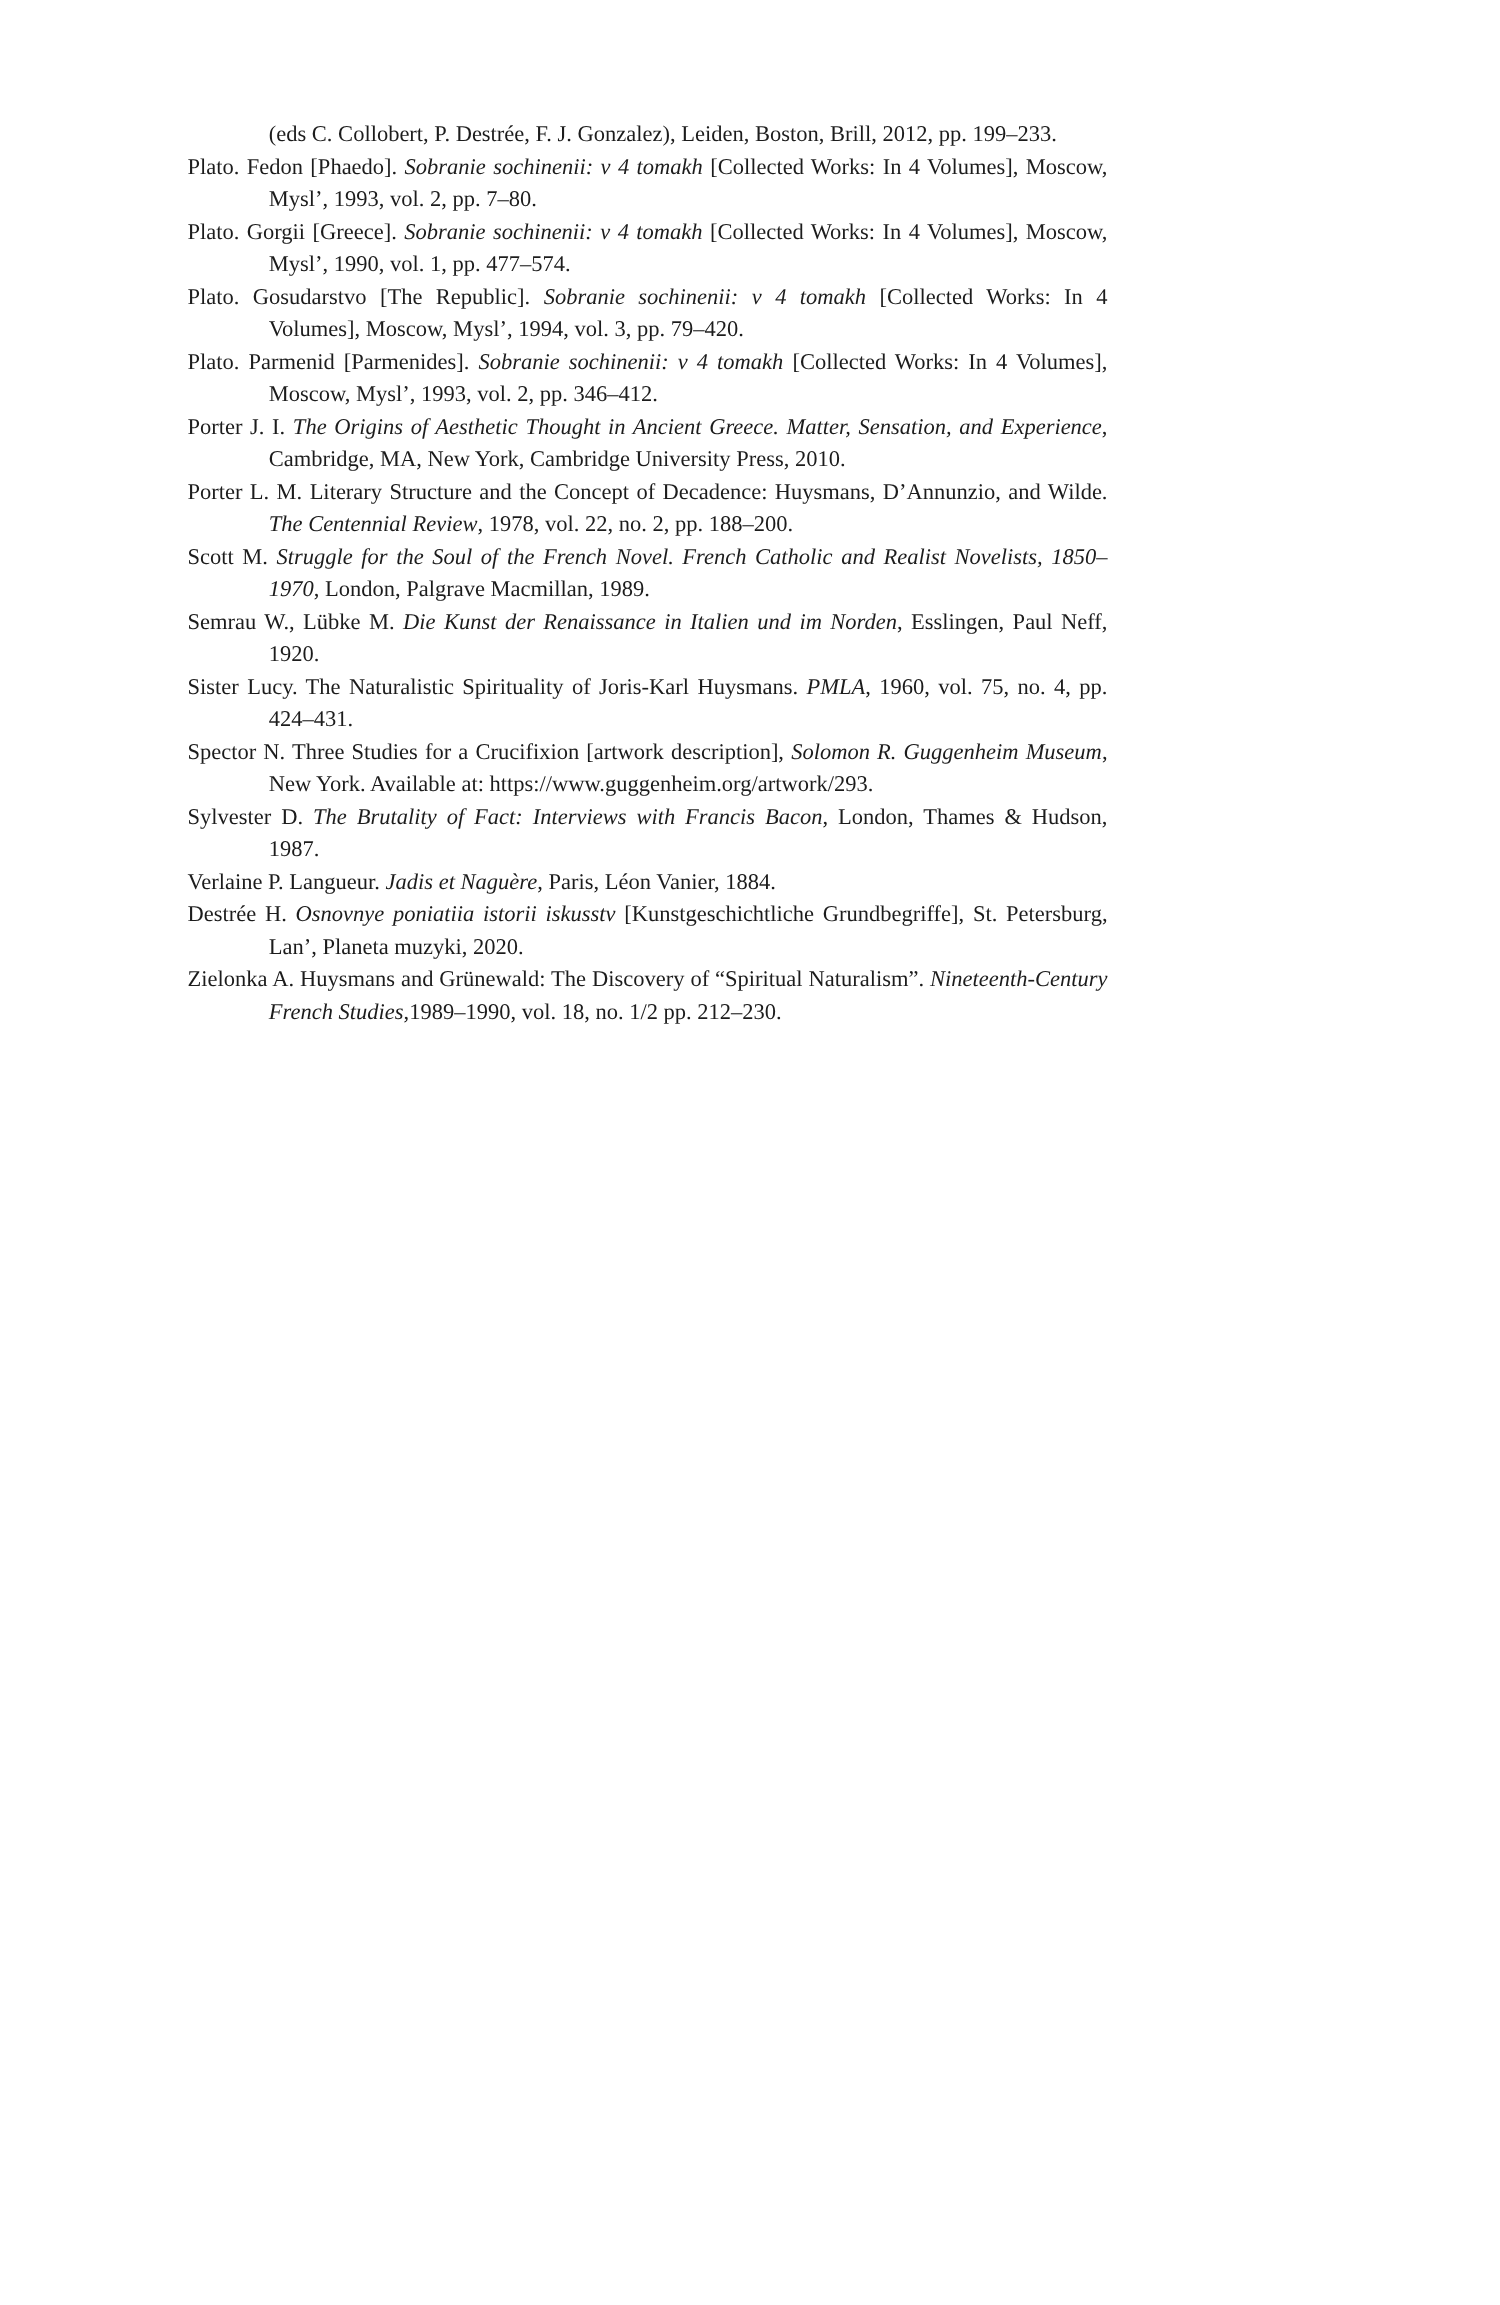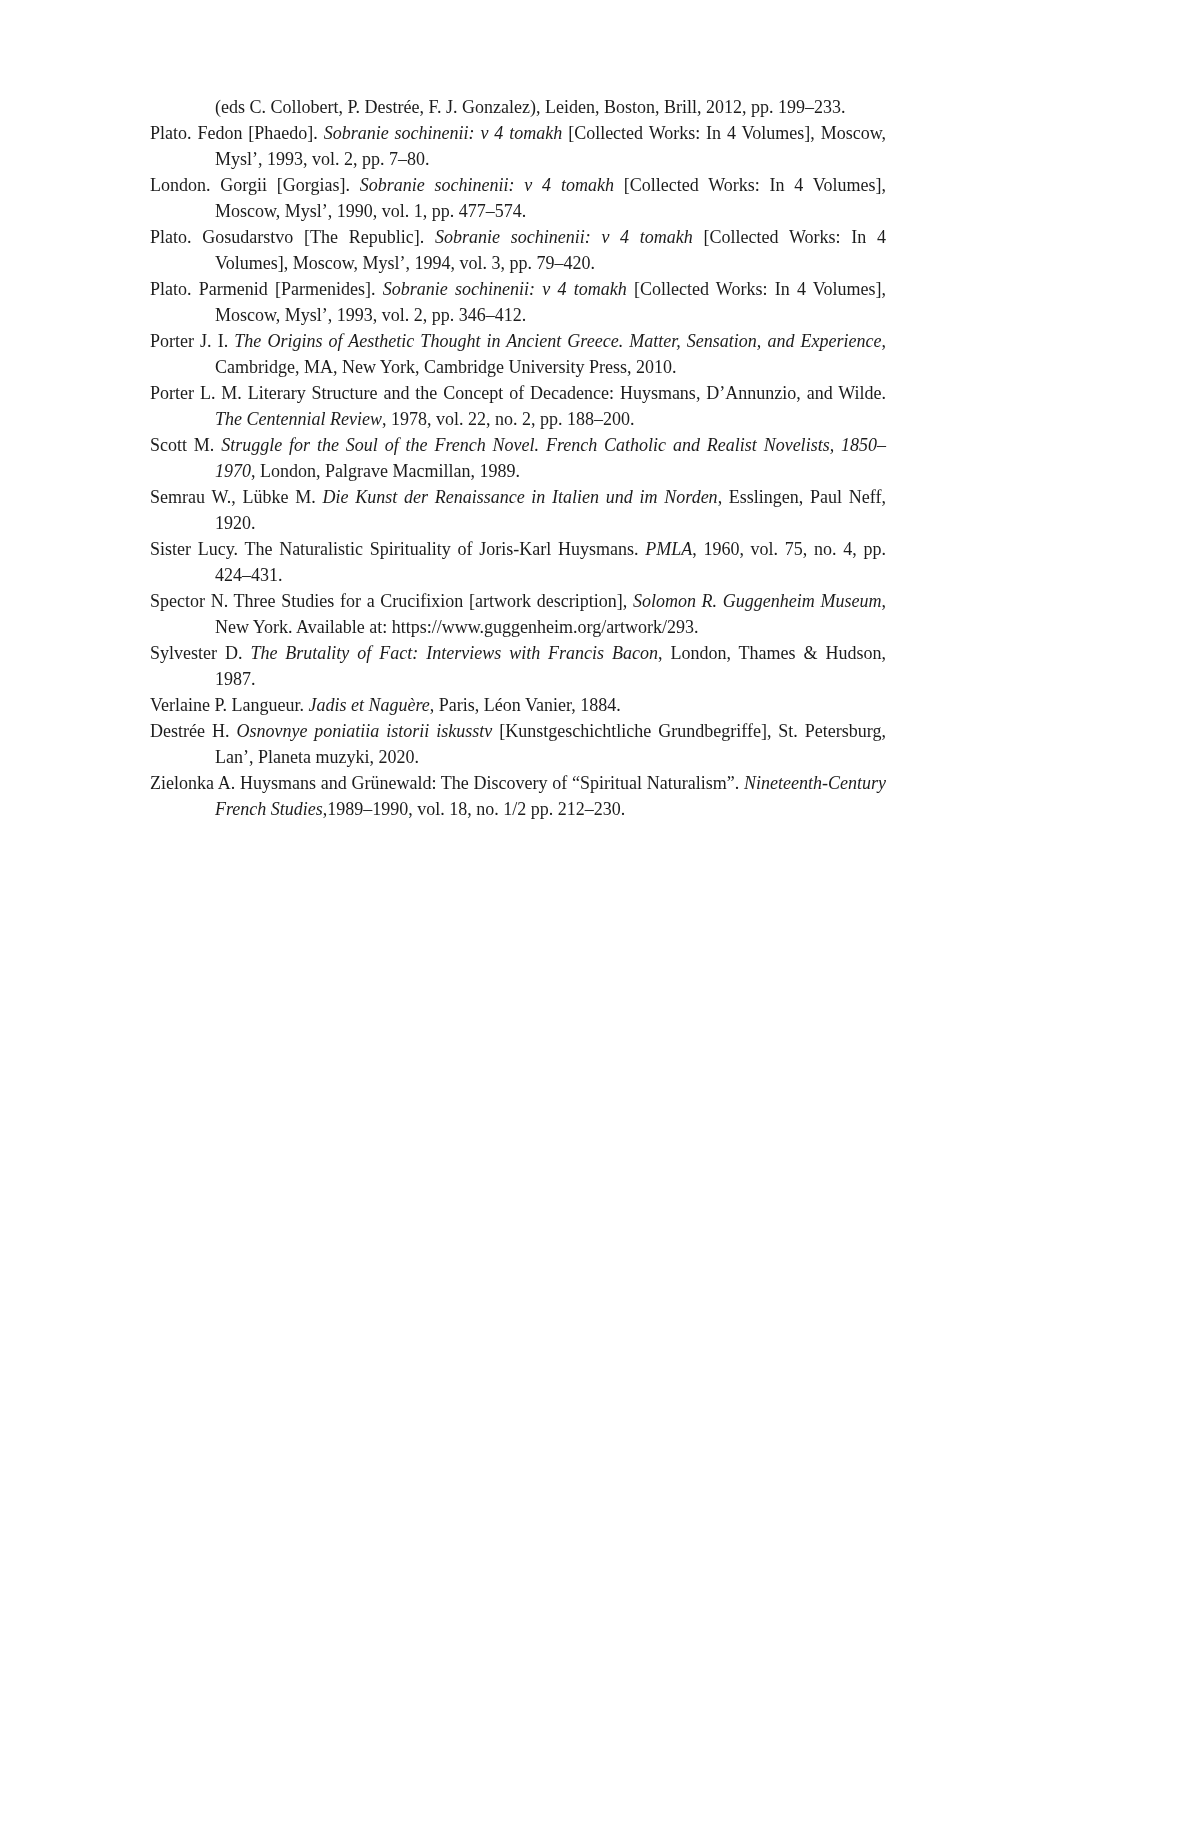--- a/index.html
+++ b/index.html
@@ -55,21 +55,21 @@
   }
 </style>
 </head>
 <body>
 
 <div class="page">
 
   <div class="content" id="references-list">
       <p class="ref continuation"><span>(eds C. Collobert, P. Destrée, F. J. Gonzalez), Leiden, Boston, Brill, 2012, pp. 199–233.</span></p>
       <p class="ref"><span>Plato. Fedon [Phaedo]. </span><em>Sobranie sochinenii: v 4 tomakh</em><span> [Collected Works: In 4 Volumes], Moscow, Mysl’, 1993, vol. 2, pp. 7–80.</span></p>
-      <p class="ref"><span>London. Gorgii [Gorgias]. </span><em>Sobranie sochinenii: v 4 tomakh</em><span> [Collected Works: In 4 Volumes], Moscow, Mysl’, 1990, vol. 1, pp. 477–574.</span></p>
+      <p class="ref"><span>Plato. Gorgii [Greece]. </span><em>Sobranie sochinenii: v 4 tomakh</em><span> [Collected Works: In 4 Volumes], Moscow, Mysl’, 1990, vol. 1, pp. 477–574.</span></p>
       <p class="ref"><span>Plato. Gosudarstvo [The Republic]. </span><em>Sobranie sochinenii: v 4 tomakh</em><span> [Collected Works: In 4 Volumes], Moscow, Mysl’, 1994, vol. 3, pp. 79–420.</span></p>
       <p class="ref"><span>Plato. Parmenid [Parmenides]. </span><em>Sobranie sochinenii: v 4 tomakh</em><span> [Collected Works: In 4 Volumes], Moscow, Mysl’, 1993, vol. 2, pp. 346–412.</span></p>
       <p class="ref"><span>Porter J. I. </span><em>The Origins of Aesthetic Thought in Ancient Greece. Matter, Sensation, and Experience</em><span>, Cambridge, MA, New York, Cambridge University Press, 2010.</span></p>
       <p class="ref"><span>Porter L. M. Literary Structure and the Concept of Decadence: Huysmans, D’Annunzio, and Wilde. </span><em>The Centennial Review</em><span>, 1978, vol. 22, no. 2, pp. 188–200.</span></p>
       <p class="ref"><span>Scott M. </span><em>Struggle for the Soul of the French Novel. French Catholic and Realist Novelists, 1850–1970</em><span>, London, Palgrave Macmillan, 1989.</span></p>
       <p class="ref"><span>Semrau W., Lübke M. </span><em>Die Kunst der Renaissance in Italien und im Norden</em><span>, Esslingen, Paul Neff, 1920.</span></p>
       <p class="ref"><span>Sister Lucy. The Naturalistic Spirituality of Joris-Karl Huysmans. </span><em>PMLA</em><span>, 1960, vol. 75, no. 4, pp. 424–431.</span></p>
       <p class="ref"><span>Spector N. Three Studies for a Crucifixion [artwork description], </span><em>Solomon R. Guggenheim Museum</em><span>, New York. Available at: https://www.guggenheim.org/artwork/293.</span></p>
       <p class="ref"><span>Sylvester D. </span><em>The Brutality of Fact: Interviews with Francis Bacon</em><span>, London, Thames &amp; Hudson, 1987.</span></p>
       <p class="ref"><span>Verlaine P. Langueur. </span><em>Jadis et Naguère</em><span>, Paris, Léon Vanier, 1884.</span></p>

